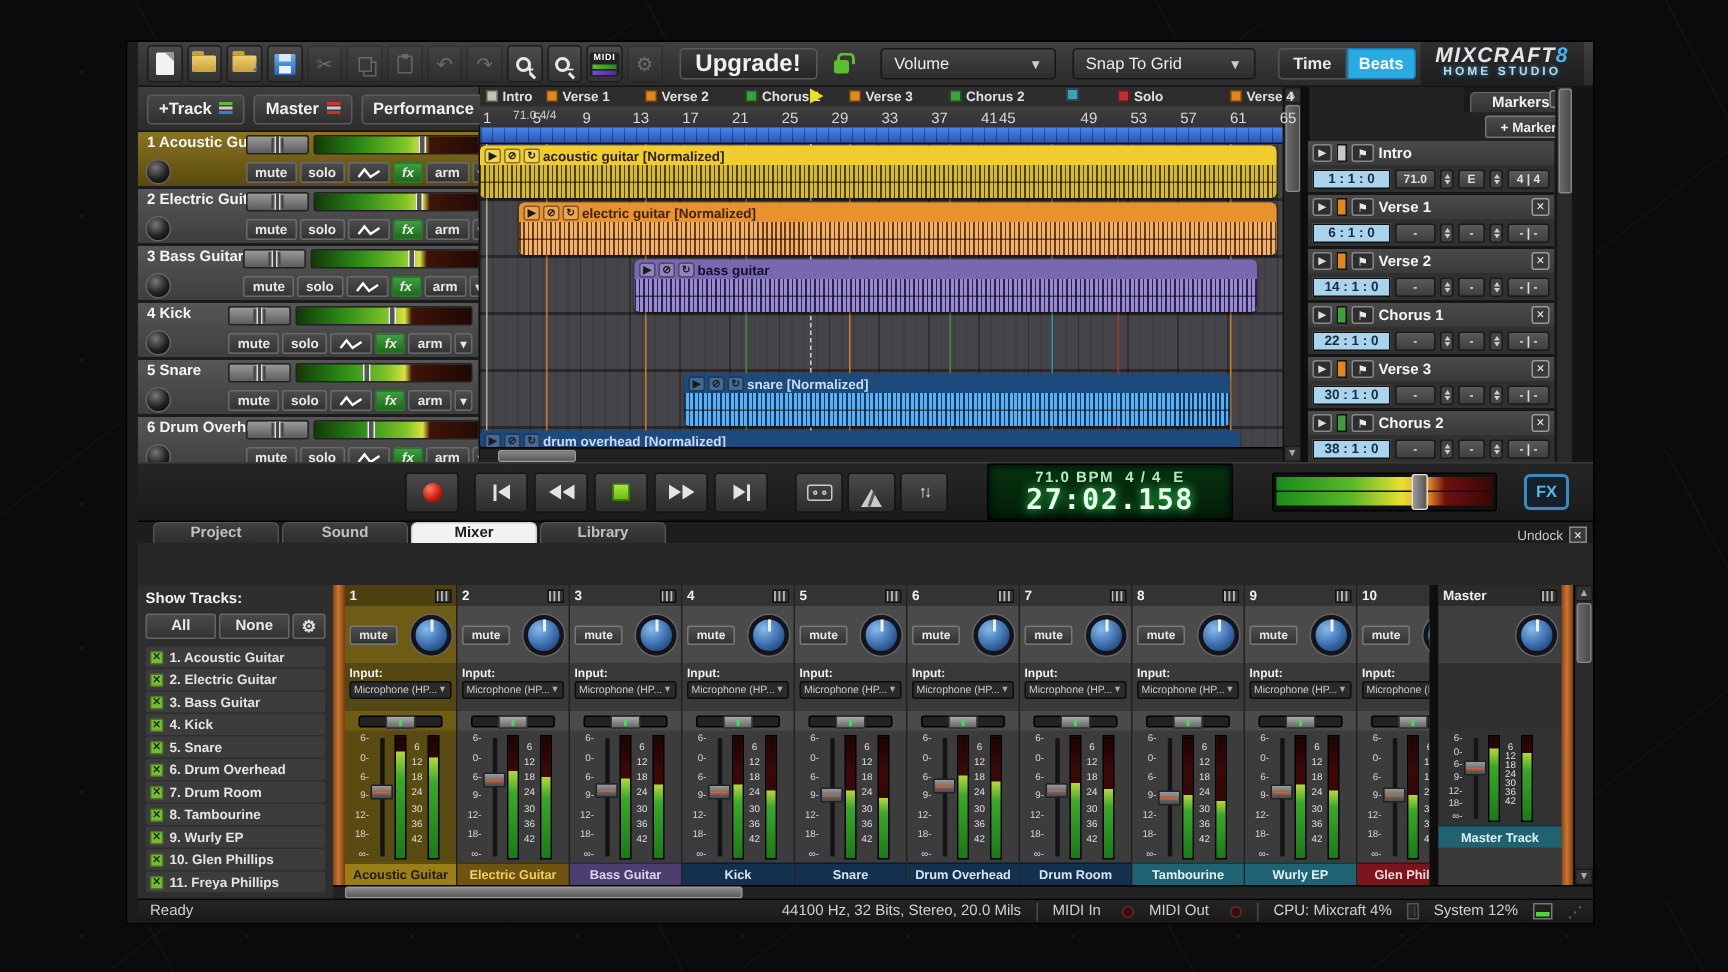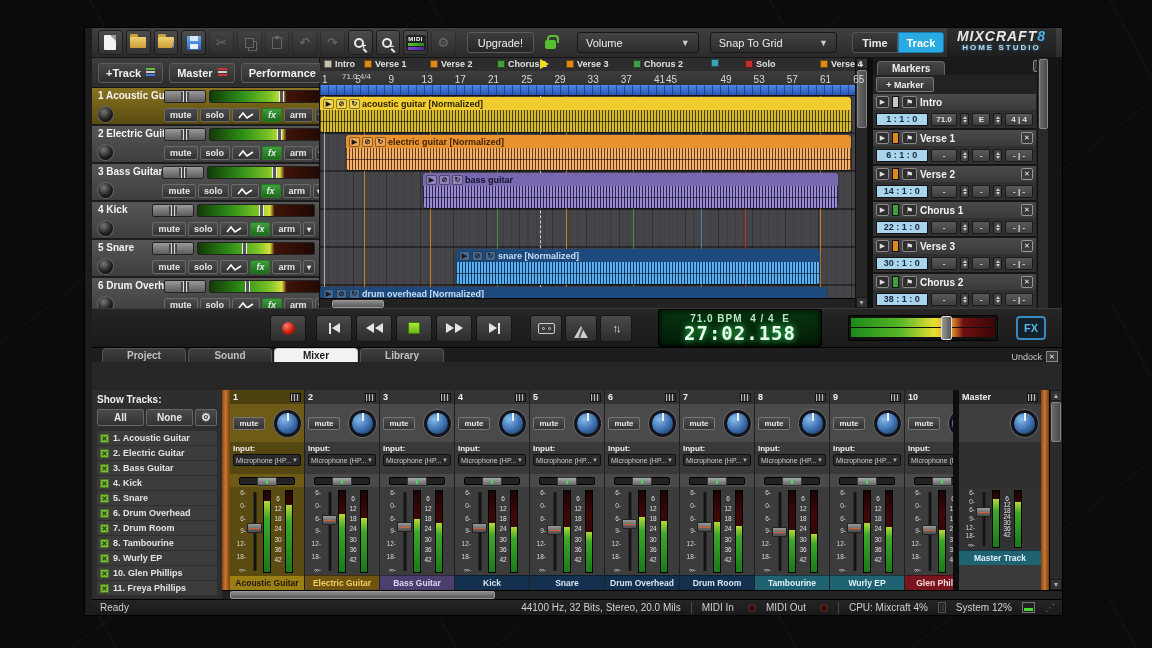--- a/index.html
+++ b/index.html
@@ -38,21 +38,21 @@
   .ic-clip{ width:10px; height:12px; border:1px solid #cfcfcf; border-radius:1px; position:relative;}
   .ic-clip::before{content:""; position:absolute; left:2px; top:-2px; width:4px; height:3px; background:#cfcfcf;}
   .ic-mag{ width:10px; height:10px; border:2px solid #e8e8e8; border-radius:50%; position:relative;}
   .ic-mag::after{content:""; position:absolute; width:2px; height:5px; background:#e8e8e8; transform:rotate(-45deg); left:8px; top:8px;}
   .mag-sign{ font-size:9px; font-weight:bold; color:#fff; margin-left:-3px; margin-top:6px;}
   .ic-midi{ width:20px; height:16px; background:#222; border-radius:2px; display:flex; flex-direction:column; align-items:center; justify-content:center; gap:1px;}
   .ic-midi .mtxt{ font-size:6px; font-weight:bold; color:#fff; letter-spacing:.5px; line-height:6px;}
   .ic-midi .mbar1{ width:16px; height:3px; background:linear-gradient(90deg,#58c030,#2a8a18);}
   .ic-midi .mbar2{ width:16px; height:3px; background:linear-gradient(90deg,#7a4ad8,#4a2a98);}
   .upgrade-btn{ height:21px; padding:4px 10px; margin-left:8px; background:linear-gradient(#3c3c3c,#262626);
-    border:1px solid #5a5a5a; border-radius:3px; font-size:11px; font-weight:normal; color:#f0f0f0; display:flex; align-items:center;}
+    border:1px solid #5a5a5a; border-radius:3px; font-size:16px; font-weight:bold; color:#f0f0f0; display:flex; align-items:center;}
   .ic-lock{ width:12px; height:9px; background:#58c030; border-radius:2px; position:relative; margin:0 10px 0 8px; margin-top:4px;}
   .ic-lock::before{content:""; position:absolute; left:2px; top:-5px; width:8px; height:6px; border:2px solid #58c030; border-bottom:none; border-radius:4px 4px 0 0;}
   .dropdown{ height:21px; background:linear-gradient(#434343,#2d2d2d); border:1px solid #161616; border-radius:3px;
     display:flex; align-items:center; padding:0 8px; font-size:11px; color:#ececec; margin-left:8px;}
   .dropdown .chev{ margin-left:auto; font-size:9px; color:#ccc; padding-left:10px;}
   .dd-volume{ width:132px;} .dd-snap{ width:138px;}
   .seg{ display:flex; margin-left:12px;}
   .seg .seg-btn{ height:21px; width:46px; display:flex; align-items:center; justify-content:center;
     font-size:11px; font-weight:bold; color:#e8e8e8; background:linear-gradient(#3c3c3c,#262626); border:1px solid #555; border-radius:3px 0 0 3px;}
   .seg .seg-btn.active{ background:#29abe2; border-color:#1a7ab0; color:#fff; border-radius:0 3px 3px 0;}
@@ -118,21 +118,21 @@
   .clip-head .cic{ width:11px; height:10px; border:1px solid rgba(0,0,0,.45); border-radius:2px; font-size:7px;
     display:flex; align-items:center; justify-content:center; background:rgba(255,255,255,.18); color:#1a1a1a;}
   .clip-body{ position:absolute; left:0; right:0; top:13px; bottom:0;}
   .clip-body::after{ content:""; position:absolute; left:0; right:0; top:50%; height:1px; background:rgba(0,0,0,.55);}
   .tl-vscroll{ width:12px; background:#262626; border-left:1px solid #111; display:flex; flex-direction:column; align-items:center;}
   .scroll-arrow{ width:12px; height:11px; font-size:7px; color:#aaa; display:flex; align-items:center; justify-content:center; background:#333; border:1px solid #1a1a1a;}
   .vthumb{ width:10px; height:58px; background:linear-gradient(90deg,#6a6a6a,#4a4a4a); border:1px solid #888; border-radius:2px; margin-top:1px;}
   .tl-hscroll{ height:10px; background:#222; border-top:1px solid #000; display:flex; align-items:center;}
   .hthumb{ height:8px; width:52px; margin-left:12px; background:linear-gradient(#8a8a8a,#5a5a5a); border:1px solid #999; border-radius:2px;}
 
-  .markers-panel{ width:181px; background:#222; border-left:6px solid #0e0e0e; display:flex; flex-direction:column; position:relative;}
+  .markers-panel{ width:181px; background:#222; border-left:6px solid #0e0e0e; display:flex; flex-direction:column; position:relative;align-items:flex-end;}
   .mp-tabrow{ height:17px; display:flex; align-items:flex-end; background:#1a1a1a; padding-left:4px;}
   .mp-tab{ background:linear-gradient(#464646,#333); border:1px solid #666; border-bottom:none; border-radius:4px 4px 0 0;
     font-size:10px; font-weight:bold; color:#f0f0f0; padding:1px 14px;}
   .mp-close{ position:absolute; right:2px; top:2px; width:13px; height:12px; background:#3a3a3a; border:1px solid #888;
     font-size:8px; color:#eee; display:flex; align-items:center; justify-content:center; border-radius:2px;}
   .mp-add{ height:15px; width:58px; margin:2px 0 2px 3px; background:linear-gradient(#4c4c4c,#333); border:1px solid #777;
     border-radius:2px; font-size:9px; font-weight:bold; color:#eee; display:flex; align-items:center; justify-content:center;}
   .mp-items{ flex:1; overflow:hidden; position:relative; padding-right:12px;}
   .mp-item{ border-bottom:2px solid #161616;}
   .mp-r1{ height:16px; background:linear-gradient(#4a4a4a,#3a3a3a); display:flex; align-items:center; gap:3px; padding:0 3px;}
@@ -329,21 +329,21 @@
     <div class="dropdown dd-volume">
       <span>Volume</span>
         <span class="chev">▼</span>
     </div>
     <div class="dropdown dd-snap">
       <span>Snap To Grid</span>
         <span class="chev">▼</span>
     </div>
     <div class="seg">
       <div class="seg-btn">Time</div>
-      <div class="seg-btn active">Track</div>
+      <div class="seg-btn active">Beats</div>
     </div>
     <div class="logo">
       <div class="l1"><span>MIXCRAFT</span><span class="n8">8</span></div>
       <div class="l2">HOME STUDIO</div>
     </div>
   </div>
 
   <div class="main">
     <div class="track-panel">
       <div class="tp-head">

